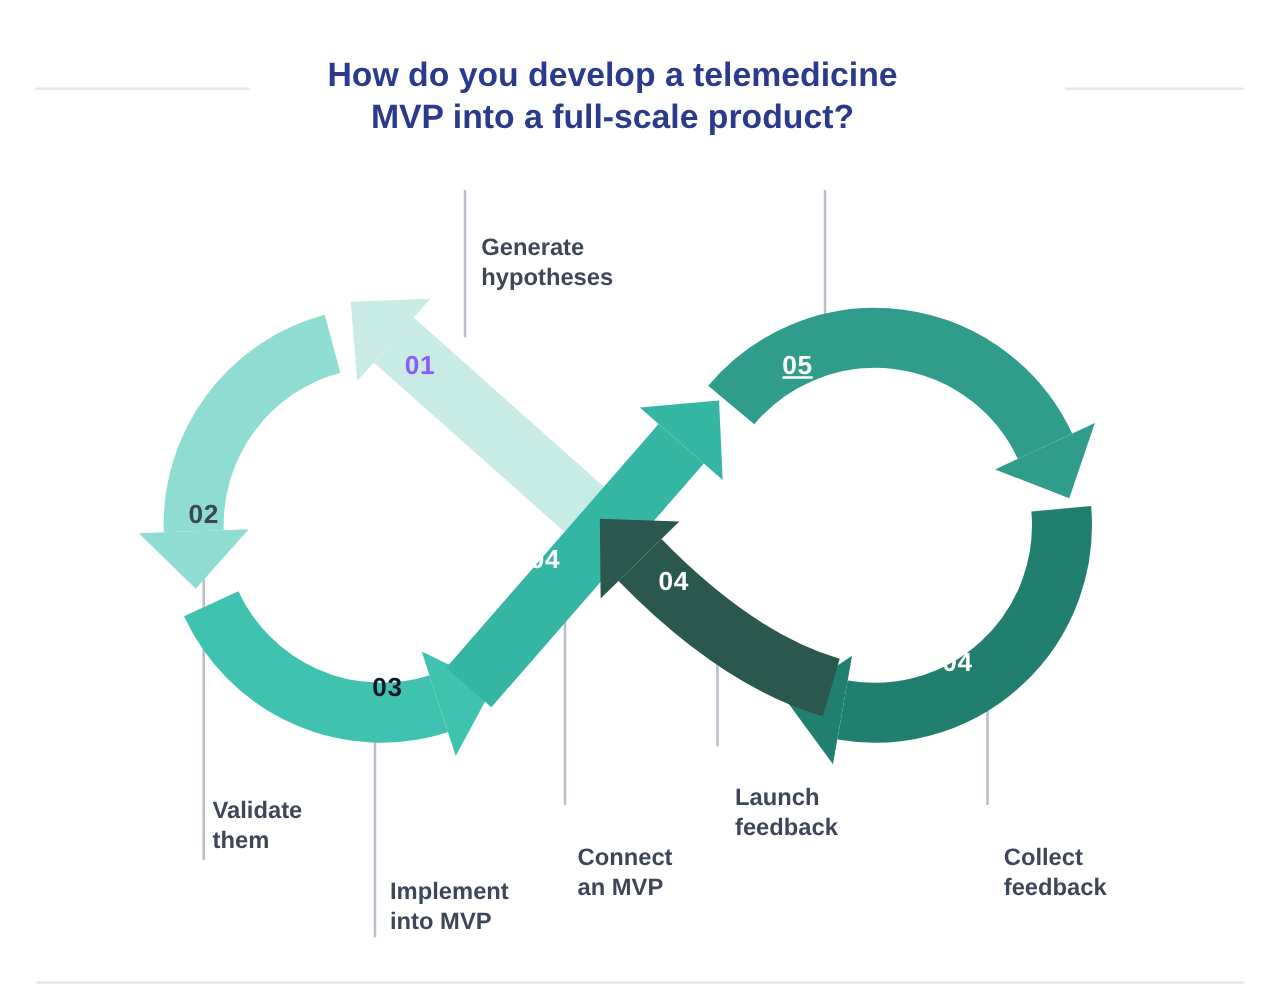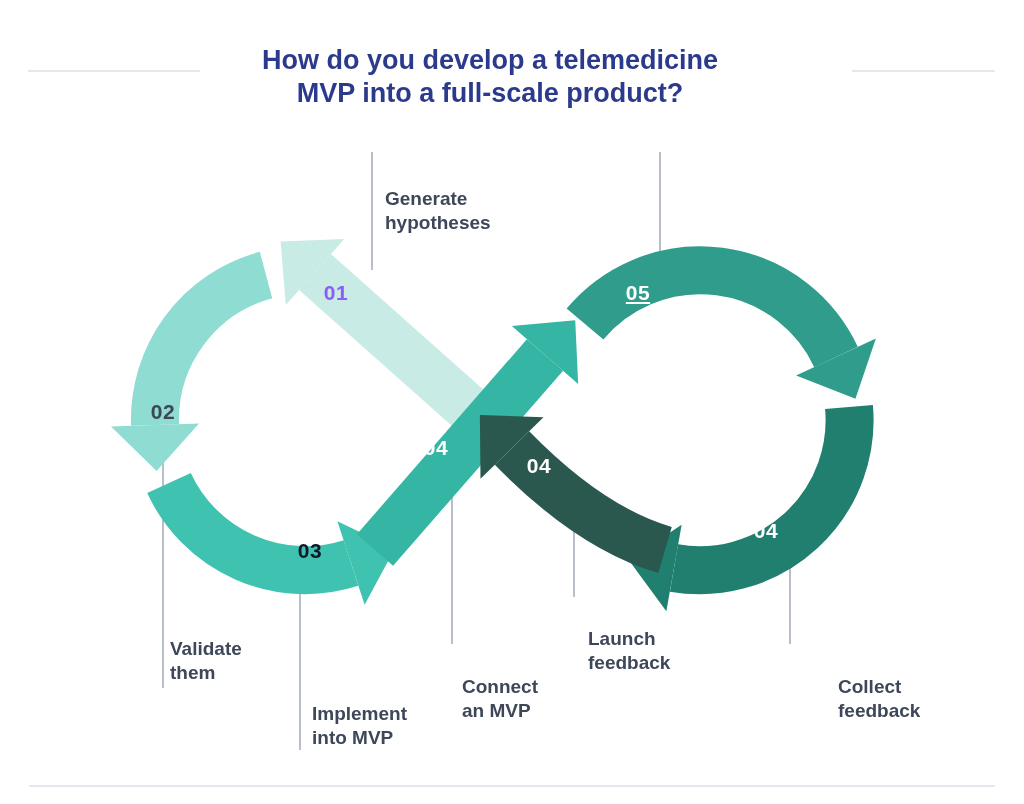--- a/index.html
+++ b/index.html
@@ -84,18 +84,18 @@
     <span>them</span>
   </div>
   <div class="label" style="left:462px;top:650px">
     <span>Connect</span><br>
     <span>an MVP</span>
   </div>
   <div class="label" style="left:588px;top:602px">
     <span>Launch</span><br>
     <span>feedback</span>
   </div>
-  <div class="label" style="left:838px;top:650px">
+  <div class="label" style="left:803px;top:650px">
     <span>Collect</span><br>
     <span>feedback</span>
   </div>
 
 </div>
 
 </body></html>

